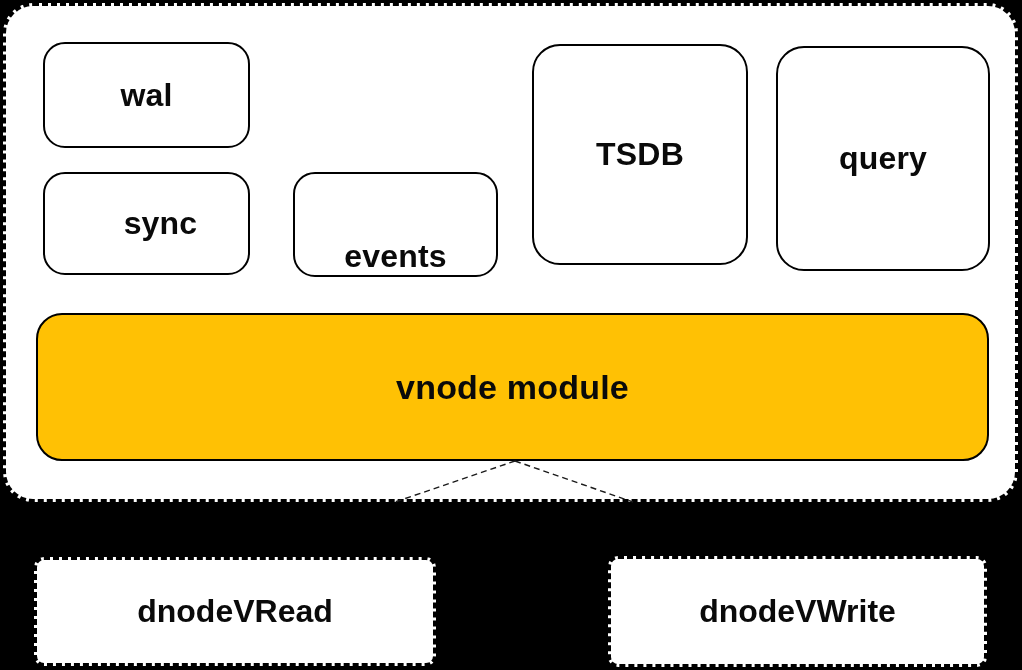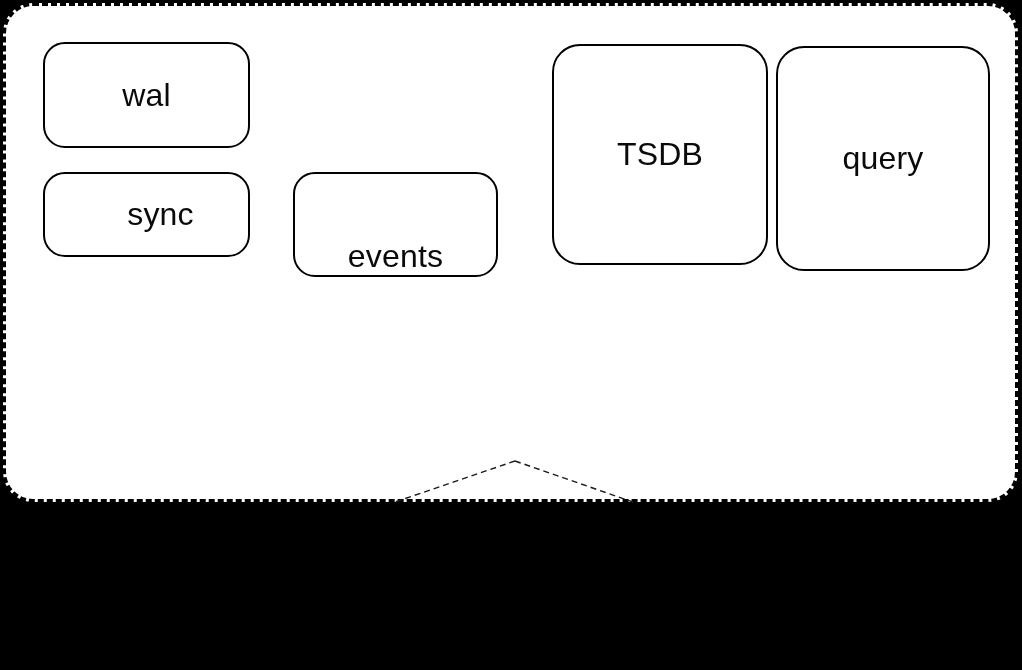--- a/index.html
+++ b/index.html
@@ -36,23 +36,23 @@
     box-sizing: border-box;
     display: flex;
     align-items: center;
     justify-content: center;
     font-size: 32px;
     color: #0a0a0a;
     letter-spacing: 0.2px;
   }
   .module-wal    { left: 43px;  top: 42px;  width: 207px; height: 106px; }
   .module-cq     { left: 293px; top: 42px;  width: 205px; height: 106px; }
-  .module-sync   { left: 43px;  top: 172px; width: 207px; height: 85px; padding-left: 28px; }
+  .module-sync   { left: 43px;  top: 172px; width: 207px; height: 103px; padding-left: 28px; }
   .module-events { left: 293px; top: 172px; width: 205px; height: 105px; align-items: flex-end; }
-  .module-tsdb   { left: 532px; top: 44px;  width: 216px; height: 221px; border-radius: 28px; margin-left: 20px; }
+  .module-tsdb   { left: 532px; top: 44px;  width: 216px; height: 221px; border-radius: 28px; }
   .module-query  { left: 776px; top: 46px;  width: 214px; height: 225px; border-radius: 28px; text-align: right; }
   .module-vnode  {
     left: 36px; top: 313px; width: 953px; height: 148px;
     border-radius: 26px;
     background: #ffc104;
     font-size: 34px;
   }
   
   .external-node {
     position: absolute;
@@ -75,21 +75,21 @@
     top: 0;
     width: 1022px;
     height: 670px;
     pointer-events: none;
   }
   .label { display: inline-block; }
 </style>
 </head>
 <body>
 
-<div class="stage" style="background: rgb(0, 0, 0);">
+<div class="stage" style="background: rgb(0, 0, 0); font-weight: bold;">
 
   <div class="group-panel" style="background: rgb(255, 255, 255);"></div>
 
   <div class="module module-wal">
     <span class="label">wal</span>
   </div>
 
 
   <div class="module module-sync">
     <span class="label">sync</span>
@@ -100,21 +100,30 @@
   </div>
 
   <div class="module module-tsdb">
     <span class="label">TSDB</span>
   </div>
 
   <div class="module module-query">
     <span class="label">query</span>
   </div>
 
+  <div class="module module-vnode" style="background: rgb(255, 193, 4);">
+    <span class="label">vnode module</span>
+  </div>
 
   <svg class="connectors" viewBox="0 0 1022 670" xmlns="http://www.w3.org/2000/svg">
     <line x1="515" y1="461" x2="395" y2="502" stroke="#1a1a1a" stroke-width="1.4" stroke-dasharray="6 4"></line>
     <line x1="515" y1="461" x2="633" y2="502" stroke="#1a1a1a" stroke-width="1.4" stroke-dasharray="6 4"></line>
   </svg>
 
+  <div class="external-node node-dnode-vread">
+    <span class="label">dnodeVRead</span>
+  </div>
 
+  <div class="external-node node-dnode-vwrite">
+    <span class="label">dnodeVWrite</span>
+  </div>
 
 </div>
 
 </body></html>

